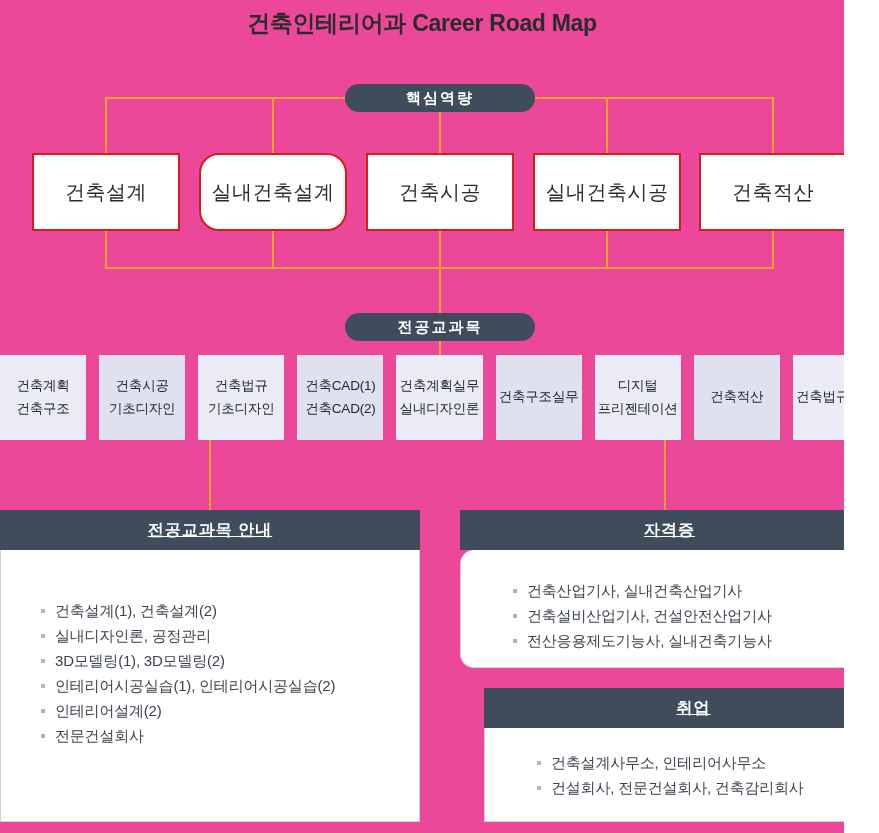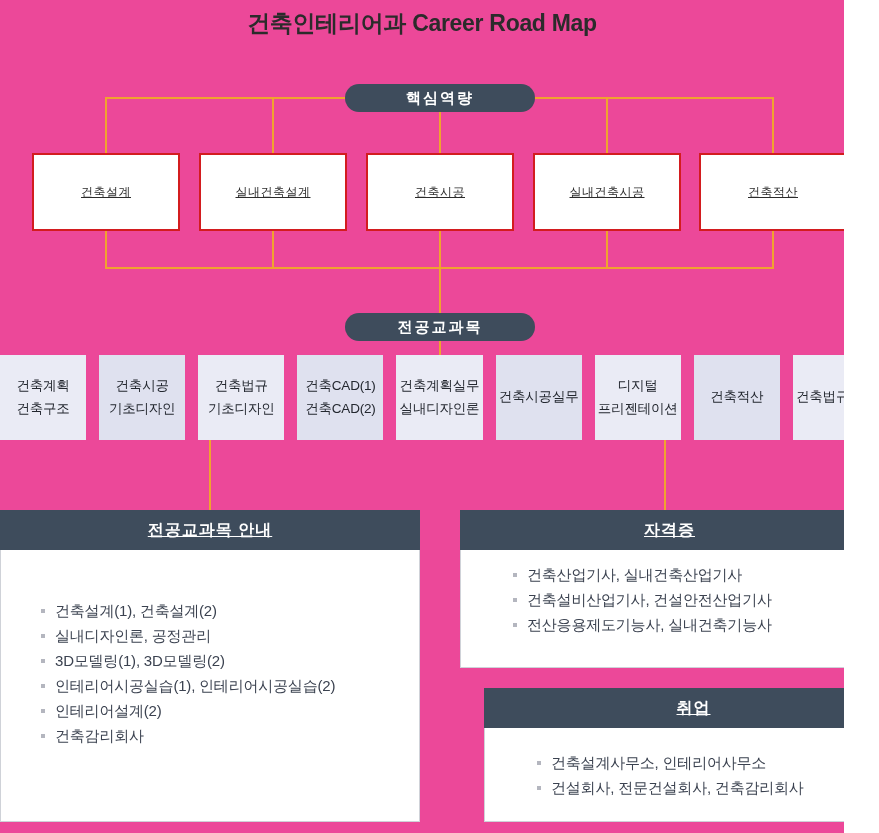--- a/index.html
+++ b/index.html
@@ -13,21 +13,21 @@
   }
   .line{position:absolute;background:#f0a32e;z-index:0;}
   .pill{
     position:absolute;left:345px;width:190px;height:28px;border-radius:14px;
     background:#3e4c5c;color:#ffffff;font-size:15px;font-weight:700;
     display:flex;align-items:center;justify-content:center;letter-spacing:2px;z-index:2;
   }
   .comp{
     position:absolute;top:153px;width:148px;height:78px;background:#ffffff;
     border:2px solid #d31c1f;box-sizing:border-box;display:flex;align-items:center;
-    justify-content:center;font-size:12px;color:#2b2b2b;z-index:1;letter-spacing:0.5px;text-decoration:underline;
+    justify-content:center;font-size:20px;color:#2b2b2b;z-index:1;letter-spacing:0.5px;
   }
   .courses{
     position:absolute;top:355px;left:0;width:879px;height:85px;display:flex;gap:13px;z-index:1;
   }
   .course{
     flex:1;display:flex;flex-direction:column;align-items:center;justify-content:center;
     font-size:13.5px;color:#23272f;line-height:1.7;text-align:center;letter-spacing:-0.2px;
   }
   .course:nth-child(odd){background:#eaebf5;}
   .course:nth-child(even){background:#dfe1ef;}
@@ -36,21 +36,21 @@
     height:40px;background:#3e4c5c;color:#ffffff;font-size:16px;font-weight:700;
     display:flex;align-items:center;justify-content:center;letter-spacing:1px;text-decoration:underline;
   }
   .panel-body{
     background:#ffffff;border:1px solid #cfd2d8;border-top:none;box-sizing:border-box;
   }
   ul.blist{list-style:none;margin:0;padding:0;}
   .blist li{display:flex;align-items:flex-start;font-size:15px;line-height:25px;color:#3b4250;letter-spacing:-0.2px;}
   .bullet{width:4px;height:4px;background:#b4b6bf;margin:11px 10px 0 0;flex:none;}
   .body-left{height:272px;padding:48px 20px 20px 40px;}
-  .body-cert{height:118px;padding:12px 20px 10px 52px;}
+  .body-cert{height:118px;padding:28px 20px 10px 52px;border-radius:14px;}
   .body-job{height:94px;padding:22px 20px 16px 52px;}
 </style>
 </head>
 <body>
 
 <div class="canvas">
 
   <h1 class="title">건축인테리어과 Career Road Map</h1>
 
   <div class="line" style="left:105px;top:97px;width:669px;height:2px;"></div>
@@ -67,21 +67,21 @@
   <div class="line" style="left:105px;top:267px;width:669px;height:2px;"></div>
   <div class="line" style="left:439px;top:267px;width:2px;height:46px;"></div>
   <div class="line" style="left:439px;top:341px;width:2px;height:14px;"></div>
   <div class="line" style="left:209px;top:440px;width:2px;height:70px;"></div>
   <div class="line" style="left:664px;top:440px;width:2px;height:70px;"></div>
 
   <div class="pill" style="top:84px;">핵심역량</div>
   <div class="pill" style="top:313px;">전공교과목</div>
 
   <div class="comp" style="left:32px;">건축설계</div>
-  <div class="comp" style="left:199px;">실내건축설계</div>
+  <div class="comp" style="left:199px;border-radius:20px;">실내건축설계</div>
   <div class="comp" style="left:366px;">건축시공</div>
   <div class="comp" style="left:533px;">실내건축시공</div>
   <div class="comp" style="left:699px;">건축적산</div>
 
   <div class="courses">
     <div class="course">
       <span>건축계획</span>
       <span>건축구조</span>
     </div>
     <div class="course">
@@ -94,21 +94,21 @@
     </div>
     <div class="course">
       <span>건축CAD(1)</span>
       <span>건축CAD(2)</span>
     </div>
     <div class="course">
       <span>건축계획실무</span>
       <span>실내디자인론</span>
     </div>
     <div class="course">
-      <span>건축시공실무</span>
+      <span>건축구조실무</span>
       <span></span>
     </div>
     <div class="course">
       <span>디지털</span>
       <span>프리젠테이션</span>
     </div>
     <div class="course">
       <span>건축적산</span>
       <span></span>
     </div>
@@ -137,21 +137,21 @@
         <li>
             <span class="bullet"></span>
             <span>인테리어시공실습(1), 인테리어시공실습(2)</span>
           </li>
         <li>
             <span class="bullet"></span>
             <span>인테리어설계(2)</span>
           </li>
         <li>
             <span class="bullet"></span>
-            <span>건축감리회사</span>
+            <span>전문건설회사</span>
           </li>
       </ul>
     </div>
   </div>
 
   <div class="panel" style="left:460px;top:510px;width:419px;">
     <div class="panel-header">자격증</div>
     <div class="panel-body body-cert">
       <ul class="blist">
         <li>

